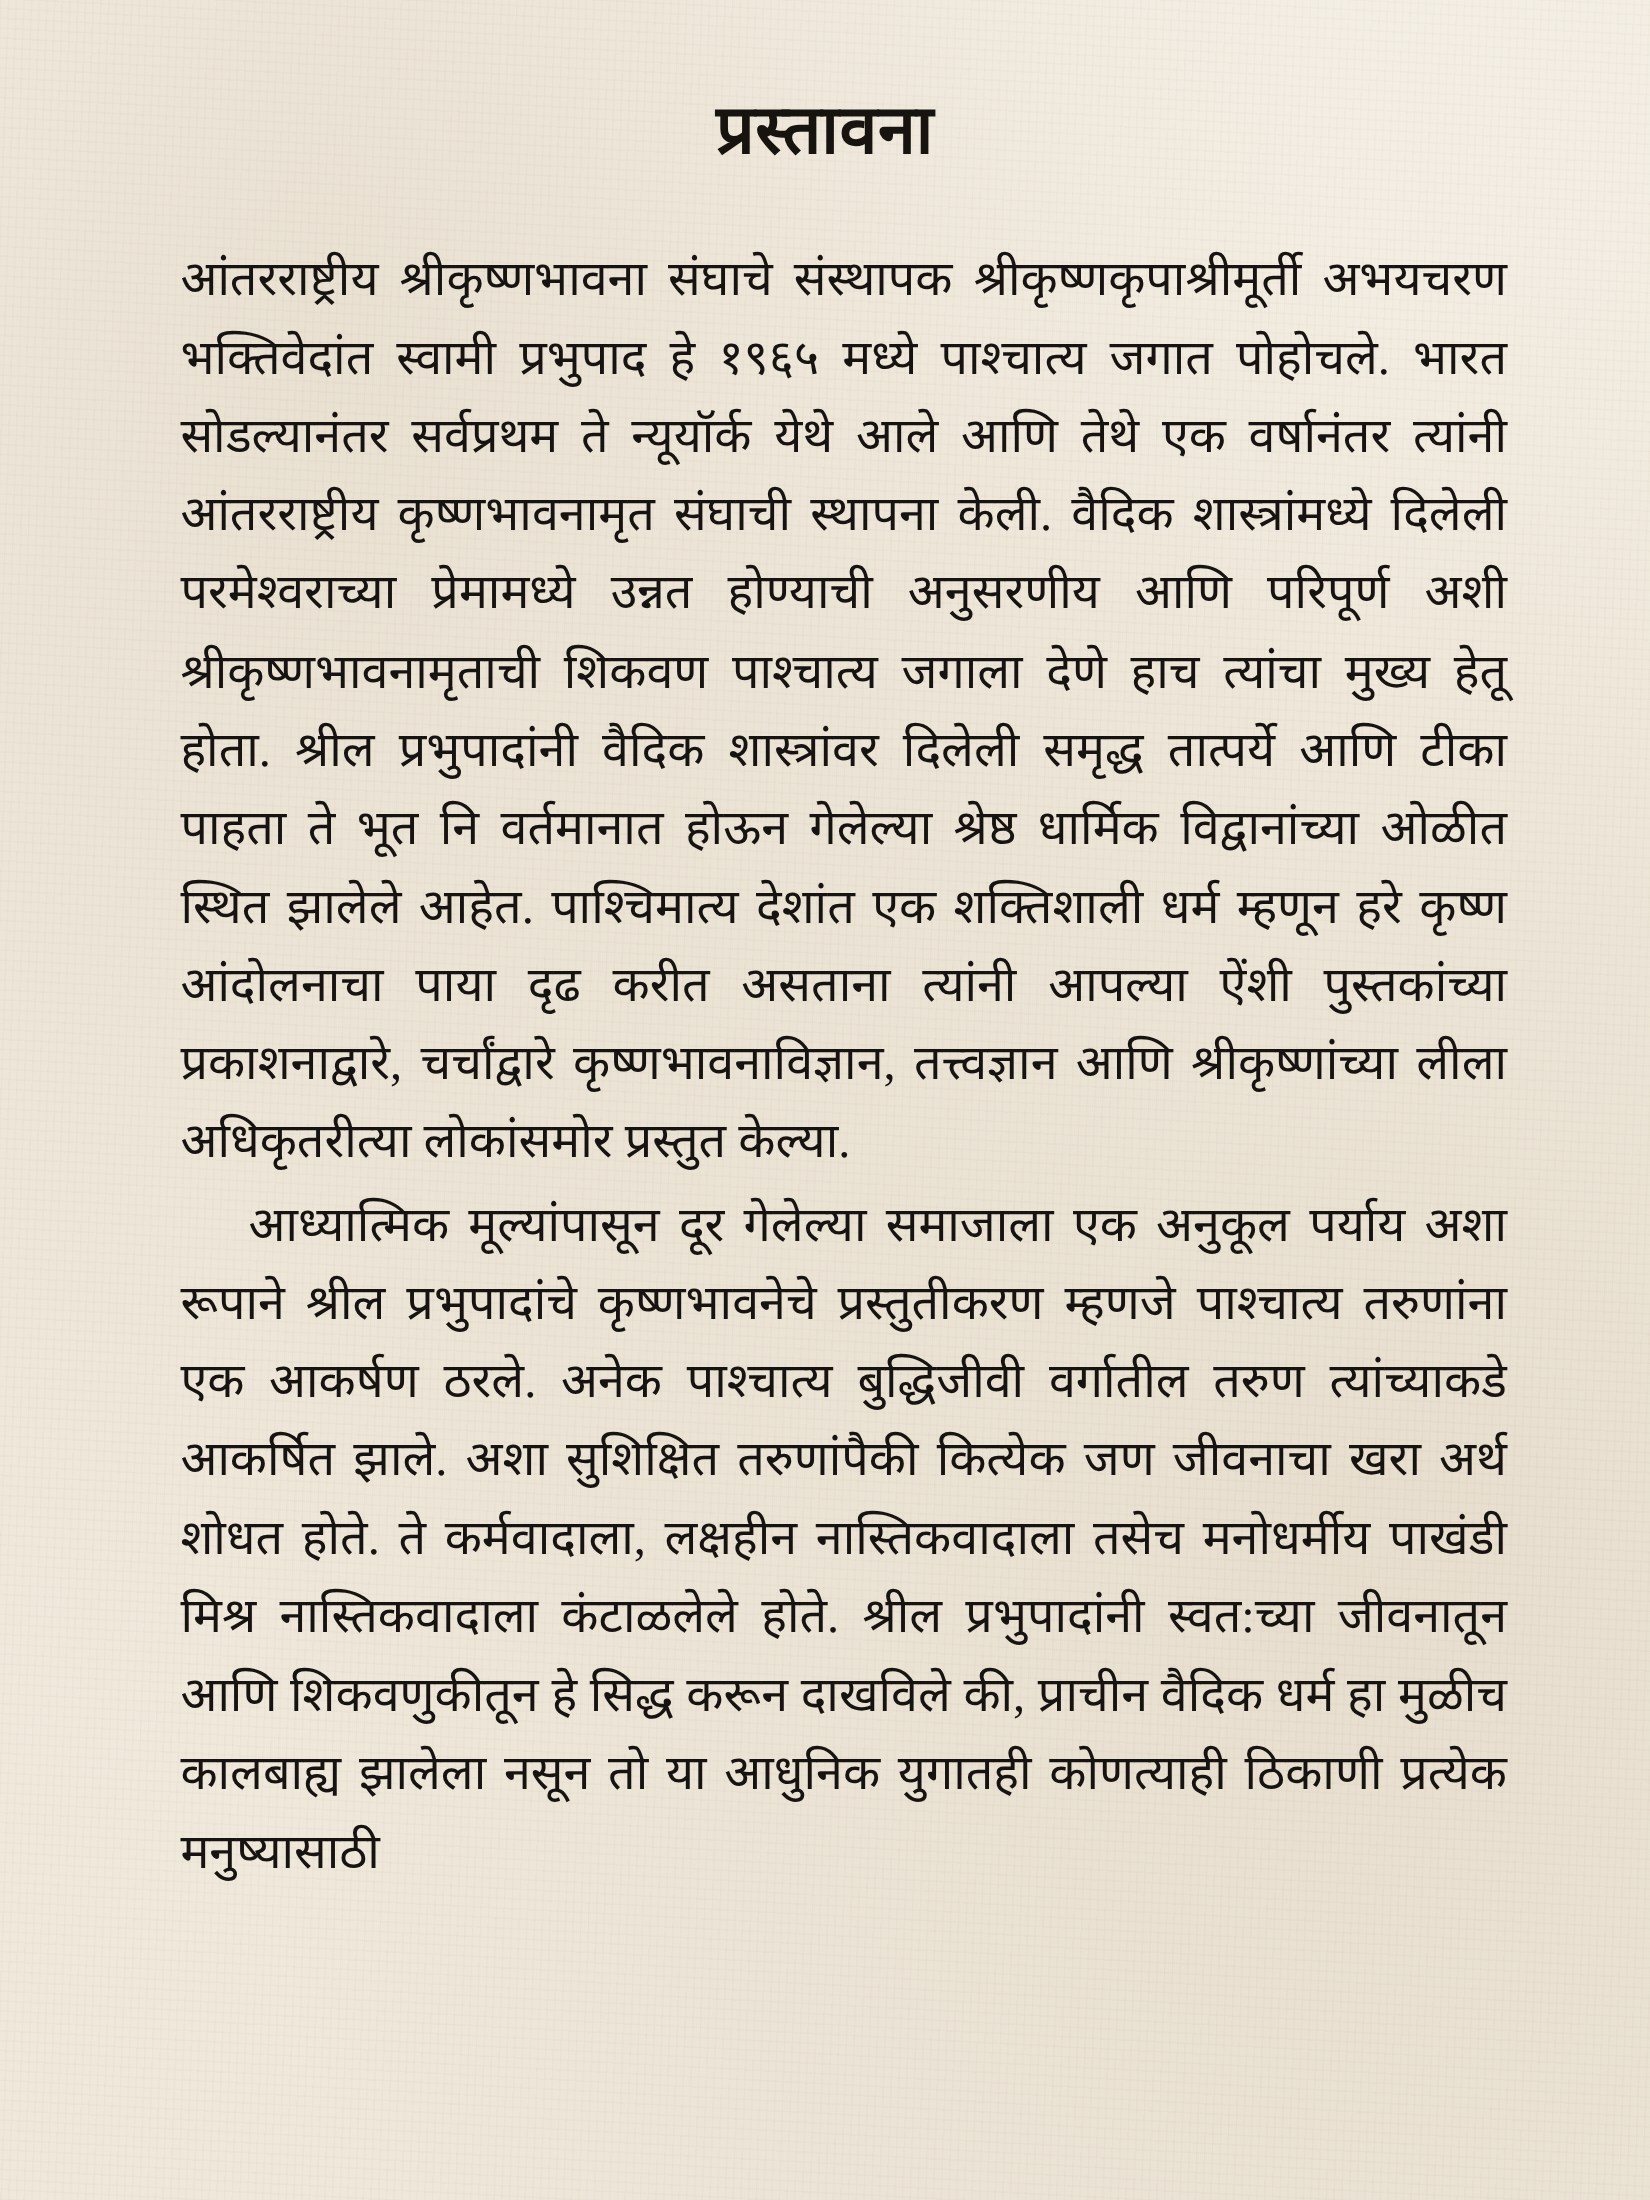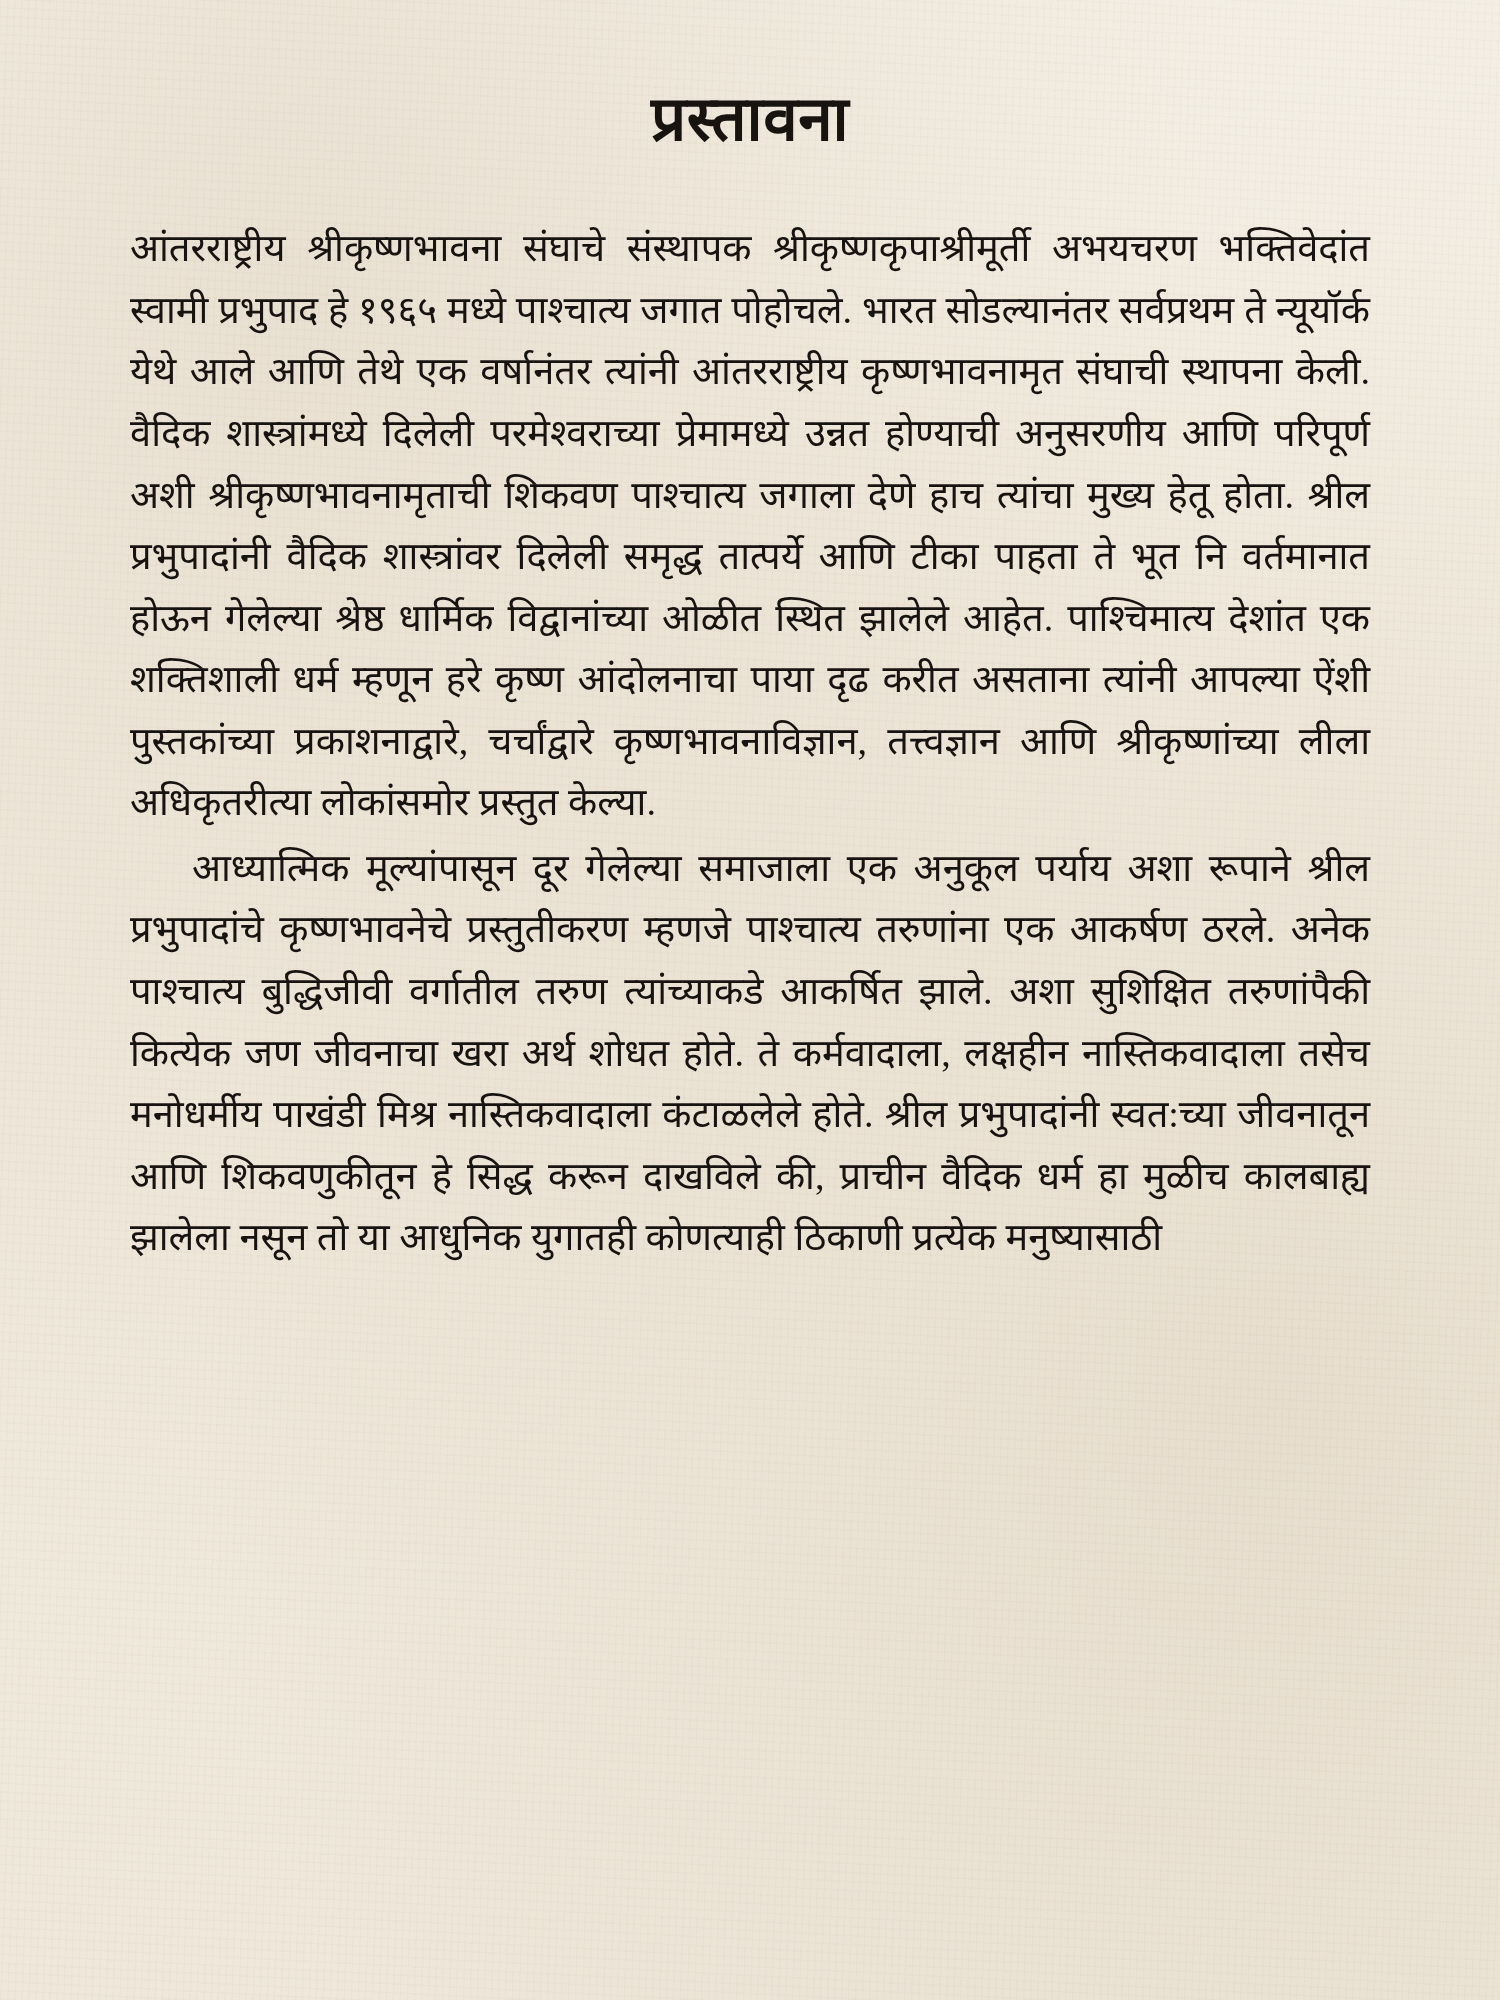--- a/index.html
+++ b/index.html
@@ -39,25 +39,26 @@
     font-size: 62px;
     font-weight: 700;
     color: #17130f;
     letter-spacing: 0.5px;
     margin: 22px 0 62px 0;
     line-height: 1.2;
   }
   .body-text {
     position: relative;
     z-index: 2;
-    font-size: 38px;
+    font-size: 44px;
     line-height: 1.62;
     color: #171310;
     text-align: justify;
     text-justify: inter-word;
+    margin-left: 34px;
   }
   .para {
     margin: 0 0 0 0;
   }
   .para + .para {
     text-indent: 62px;
     margin-top: 4px;
   }
   .para:last-child {
     

